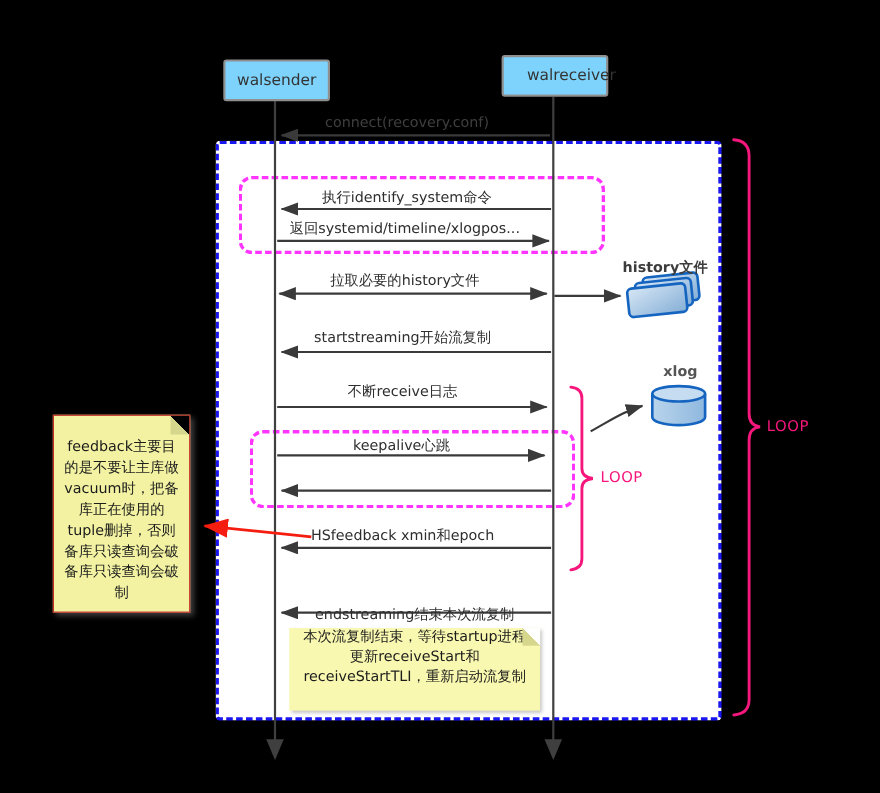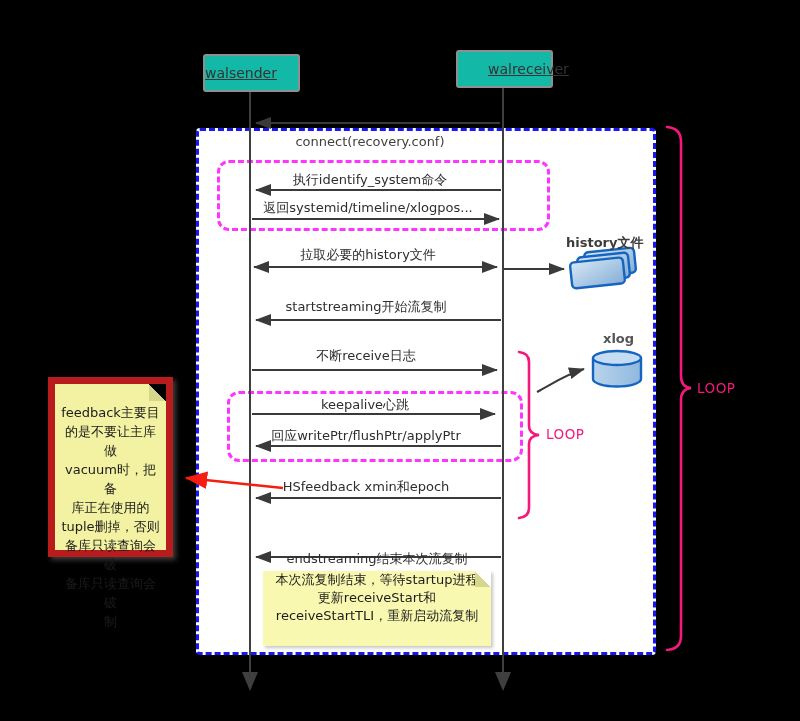--- a/index.html
+++ b/index.html
@@ -2,23 +2,23 @@
 <html style="--loop-border: #1a16ee; --fragment-border: #ff35ff; --brace: #f5177c; --arrow: #3a3a3a; --annotation-arrow: #f51d10; --note-bg: #f2f2a2; --note-bg-2: #f8f8b0; --note-fold: #d6d68c; --icon-stroke: #1565c0;"><head>
 <meta charset="utf-8">
 <style>
   html,body{margin:0;padding:0;background:#000;}
   *{box-sizing:border-box;}
   .stage{
     position:relative;width:800px;height:721px;background:#000;overflow:hidden;
     font-family:"DejaVu Sans","Liberation Sans",sans-serif;
   }
   .actor{
-    position:absolute;background:#14b8a6;border:2px solid #8f8f8f;border-radius:3px;
-    display:flex;align-items:center;justify-content:flex-start;
-    font-size:14px;color:#333;z-index:6;text-decoration:underline;
+    position:absolute;background:#7dd3fc;border:2px solid #8f8f8f;border-radius:3px;
+    display:flex;align-items:center;justify-content:center;
+    font-size:14px;color:#333;z-index:6;
   }
   .loop-box{
     position:absolute;left:196px;top:128px;width:460px;height:527px;
     background:#fff;border:3px dashed var(--loop-border);border-radius:4px;z-index:1;
   }
   .fragment{
     position:absolute;border:3px dashed var(--fragment-border);border-radius:12px;
     background:transparent;z-index:2;
   }
   .frag-a{left:217px;top:160px;width:333px;height:71px;}
@@ -40,21 +40,21 @@
   .side-label{position:absolute;white-space:nowrap;font-size:13px;color:#3c3c3c;z-index:5;font-weight:bold;}
   .loop-label{
     position:absolute;white-space:nowrap;font-size:13.5px;letter-spacing:.5px;
     color:var(--brace);z-index:5;
   }
   .note{
     position:absolute;z-index:3;color:#1c1c1c;font-size:13px;text-align:center;
   }
   .note-left{
     left:48px;top:377px;width:125px;height:180px;background:var(--note-bg);
-    border:7px solid #b91c1c;box-shadow:3px 3px 5px rgba(110,110,110,.55);
+    border:1px solid #b91c1c;box-shadow:3px 3px 5px rgba(110,110,110,.55);
     padding:19px 4px 0 4px;line-height:19px;
   }
   .note-bottom{
     left:263px;top:571px;width:228px;height:75px;background:var(--note-bg-2);
     box-shadow:2px 2px 3px rgba(160,160,160,.6);
     padding:0 2px 0 2px;line-height:18px;
   }
   .note-fold{
     position:absolute;top:0;right:0;width:17px;height:17px;
     background:linear-gradient(45deg, var(--note-fold) 49.5%, #000 50%);
@@ -149,28 +149,27 @@
     </g>
   </svg>
 
   <div class="actor" style="left:203px;top:54px;width:97px;height:38px;">
     <span>walsender</span>
   </div>
   <div class="actor" style="left:456px;top:50px;width:97px;height:38px;padding-left:30px;">
     <span>walreceiver</span>
   </div>
 
-  <div class="msg msg-dim" style="left:370px;top:104px;margin-top:30px;">connect(recovery.conf)</div>
+  <div class="msg msg-dim" style="left:370px;top:104px;">connect(recovery.conf)</div>
   <div class="msg" style="left:370px;top:171px;">执行identify_system命令</div>
   <div class="msg" style="left:368px;top:199px;">返回systemid/timeline/xlogpos...</div>
   <div class="msg" style="left:368px;top:246px;">拉取必要的history文件</div>
   <div class="msg" style="left:366px;top:298px;">startstreaming开始流复制</div>
   <div class="msg" style="left:366px;top:347px;">不断receive日志</div>
   <div class="msg" style="left:365px;top:396px;">keepalive心跳</div>
-  <div class="msg" style="left:366px;top:427px;">回应writePtr/flushPtr/applyPtr</div>
   <div class="msg" style="left:366px;top:478px;">HSfeedback xmin和epoch</div>
   <div class="msg" style="left:377px;top:550px;">endstreaming结束本次流复制</div>
 
   <div class="side-label" style="left:566px;top:234px;">history文件</div>
   <div class="side-label" style="left:603px;top:331px;color:#555;">xlog</div>
   <div class="loop-label" style="left:546px;top:426px;">LOOP</div>
   <div class="loop-label" style="left:697px;top:380px;">LOOP</div>
 
 </div>
 

